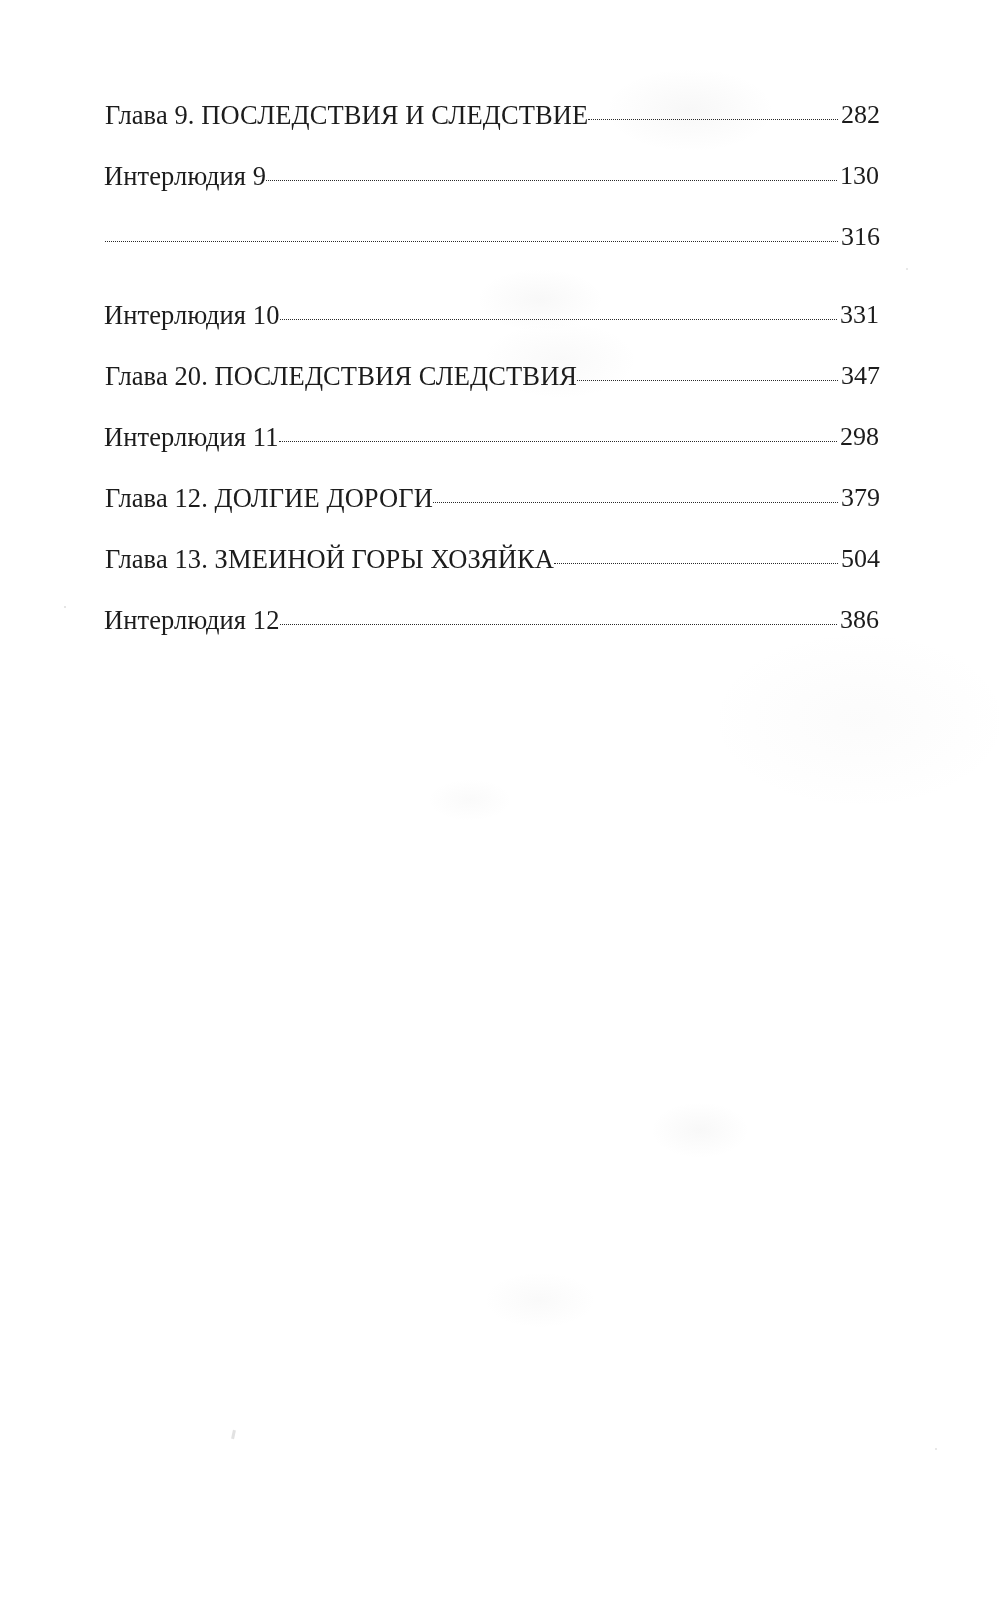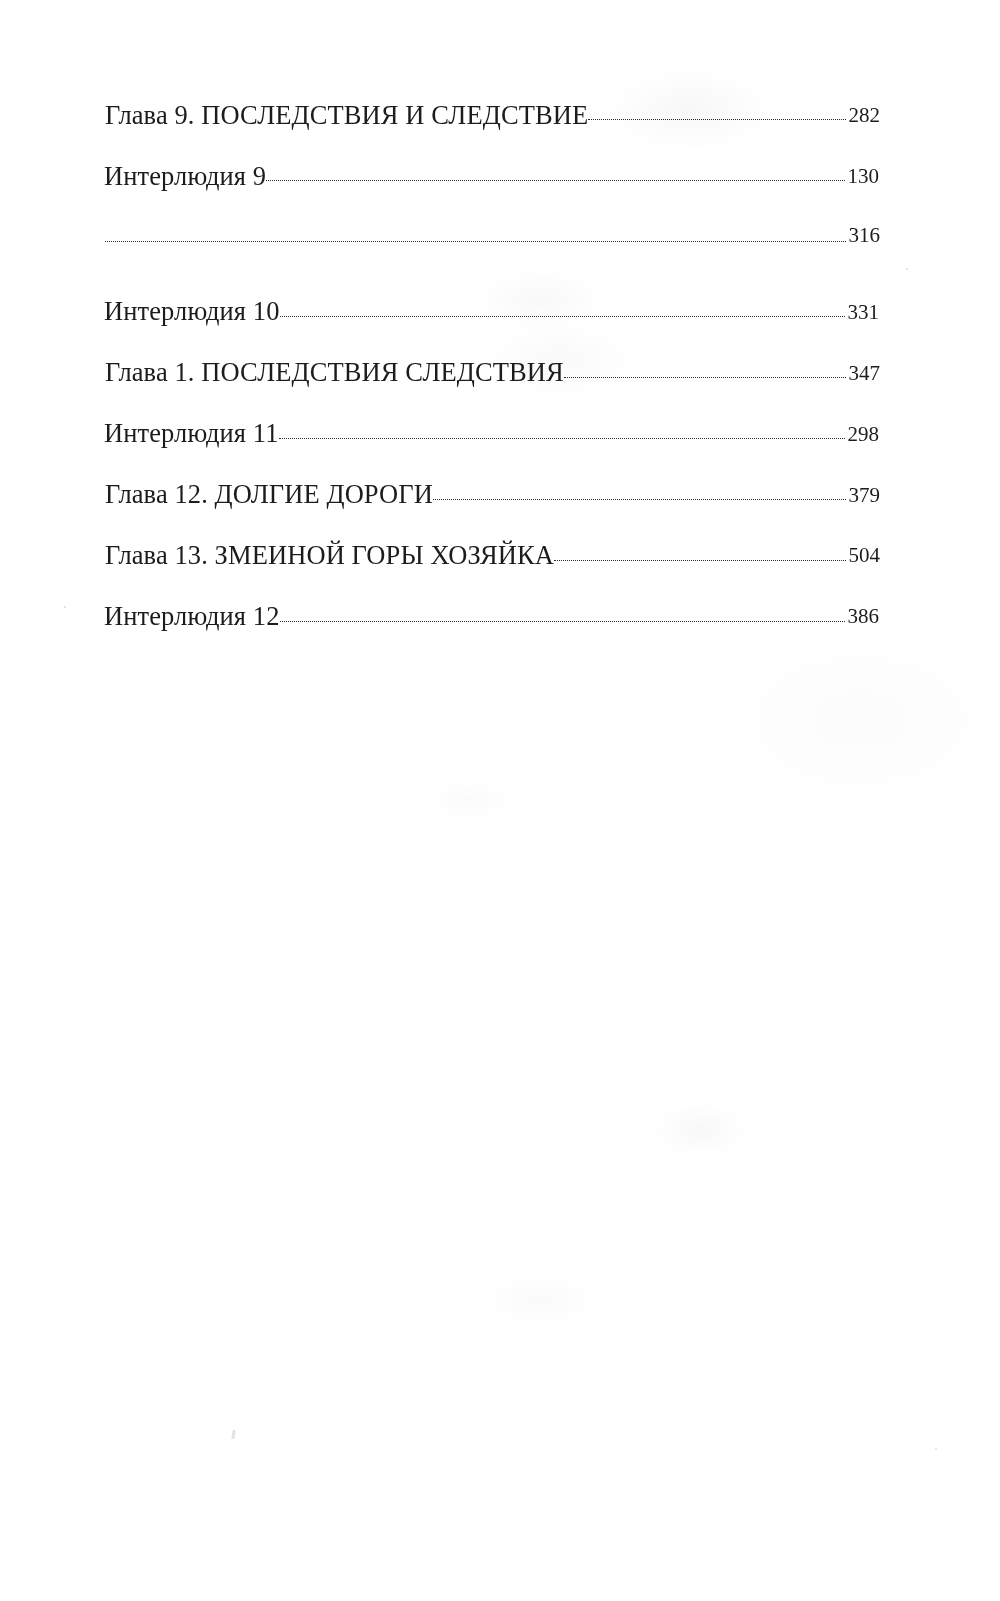--- a/index.html
+++ b/index.html
@@ -38,21 +38,21 @@
 
   .toc {
     position: absolute;
     left: 105px;
     top: 100px;
     width: 775px;
   }
 
   .toc-entry {
     display: flex;
-    align-items: center;
+    align-items: flex-start;
     width: 100%;
     font-size: 26.5px;
     line-height: 1.15;
     margin-bottom: 30.5px;
     white-space: nowrap;
   }
 
   .toc-title {
     flex: 0 1 auto;
     overflow: hidden;
@@ -75,21 +75,21 @@
     position: absolute;
     left: 0;
     right: 0;
     bottom: 0.23em;
     border-bottom: 1.6px dotted #2a2a2a;
   }
 
   .toc-page {
     flex: 0 0 auto;
     padding-left: 3px;
-    font-size: 21px;
+    font-size: 26px;
   }
 
   
   .toc-entry:nth-child(2) { margin-left: -1px; }
   .toc-entry:nth-child(4) { margin-left: -1px; margin-top: 48px; }
   .toc-entry:nth-child(6) { margin-left: -1px; margin-top: 13px; }
   .toc-entry:nth-child(9) { margin-left: -1px; }
 </style>
 </head>
 <body>
@@ -126,21 +126,21 @@
   <div class="toc-entry">
     <span class="toc-title">
       <span class="label">Интерлюдия 10</span>
     </span>
     <span class="toc-leader"></span>
     <span class="toc-page">331</span>
   </div>
 
   <div class="toc-entry">
     <span class="toc-title">
-      <span class="label">Глава 1. ПОСЛЕДСТВИЯ СЛЕДСТВИЯ</span>
+      <span class="label">Глава 20. ПОСЛЕДСТВИЯ СЛЕДСТВИЯ</span>
     </span>
     <span class="toc-leader"></span>
     <span class="toc-page">347</span>
   </div>
 
   <div class="toc-entry">
     <span class="toc-title">
       <span class="label">Интерлюдия 11</span>
     </span>
     <span class="toc-leader"></span>

